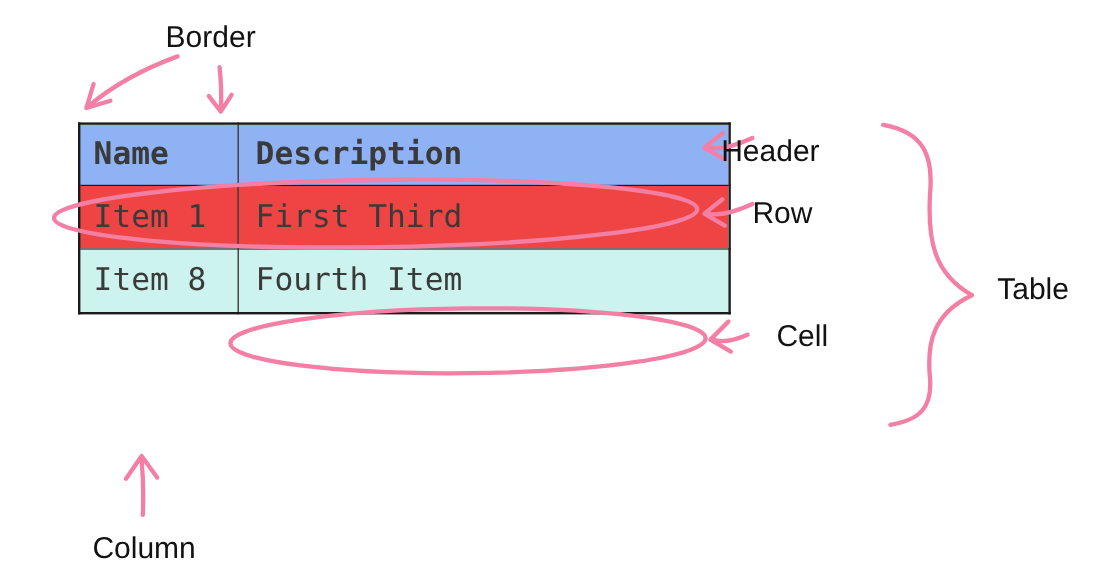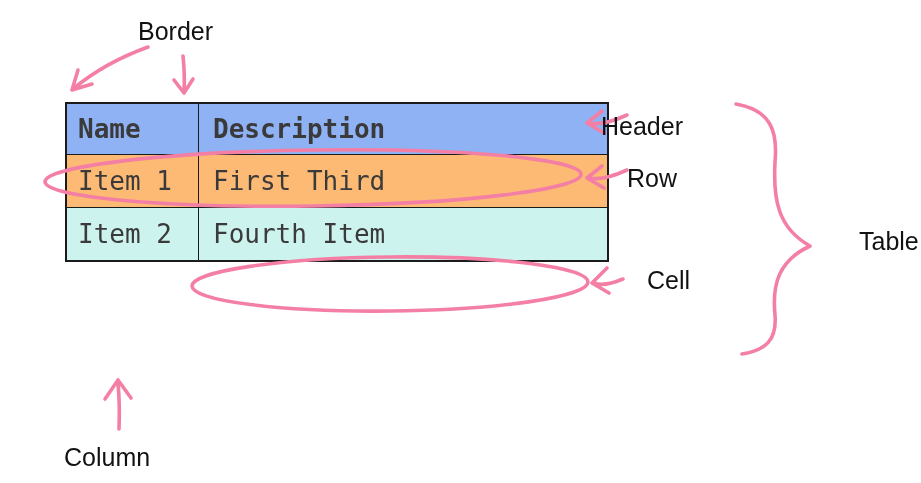--- a/index.html
+++ b/index.html
@@ -29,36 +29,36 @@
     height: 52px;
     padding: 0;
     vertical-align: middle;
     white-space: nowrap;
     overflow: hidden;
   }
   table.demo th { height: 50px; background: var(--header_bg, #8fb2f4); font-weight: bold; text-align: left; }
   table.demo .col-name { width: 120px; padding-left: 11px; }
   table.demo .col-desc { width: 394px; padding-left: 14px; }
   table.demo tr.stripe td { background: var(--stripe_bg, #cdf3ee); }
-  table.demo tr.plain td  { background: #fdba74; }
+  table.demo tr.plain td  { background: #ef4444; }
 
   
   .label {
     position: absolute;
     font-size: 25px;
     line-height: 28px;
     color: var(--label_text, #121212);
     white-space: nowrap;
   }
   .lbl-border { left: 138px; top: 17px;  }
   .lbl-header { left: 601px; top: 112px; }
   .lbl-row    { left: 627px; top: 164px; }
   .lbl-cell   { left: 647px; top: 266px; }
-  .lbl-table  { left: 831px; top: 227px; margin-left: 28px; }
-  .lbl-column { left: 64px;  top: 443px; }
+  .lbl-table  { left: 831px; top: 227px; }
+  .lbl-column { left: 77px;  top: 443px; }
 
   
   svg.overlay {
     position: absolute;
     left: 0; top: 0;
     width: 921px; height: 483px;
     pointer-events: none;
   }
   svg.overlay path, svg.overlay ellipse {
     fill: none;
@@ -79,21 +79,21 @@
         <th class="col-name">Name</th>
         <th class="col-desc">Description</th>
       </tr>
     </thead>
     <tbody>
       <tr class="plain">
         <td class="col-name">Item 1</td>
         <td class="col-desc">First Third</td>
       </tr>
       <tr class="stripe">
-        <td class="col-name">Item 2</td>
+        <td class="col-name">Item 8</td>
         <td class="col-desc">Fourth Item</td>
       </tr>
     </tbody>
   </table>
 
   <svg class="overlay" viewBox="0 0 921 483" aria-hidden="true">
 
     <path d="M 148 47 Q 104 63 73 89 M 72 90 L 78 70 M 72 90 L 92 84"></path>
 
     <path d="M 183 56 Q 185 75 184 92 M 184 93 L 174 80 M 184 93 L 193 79"></path>

